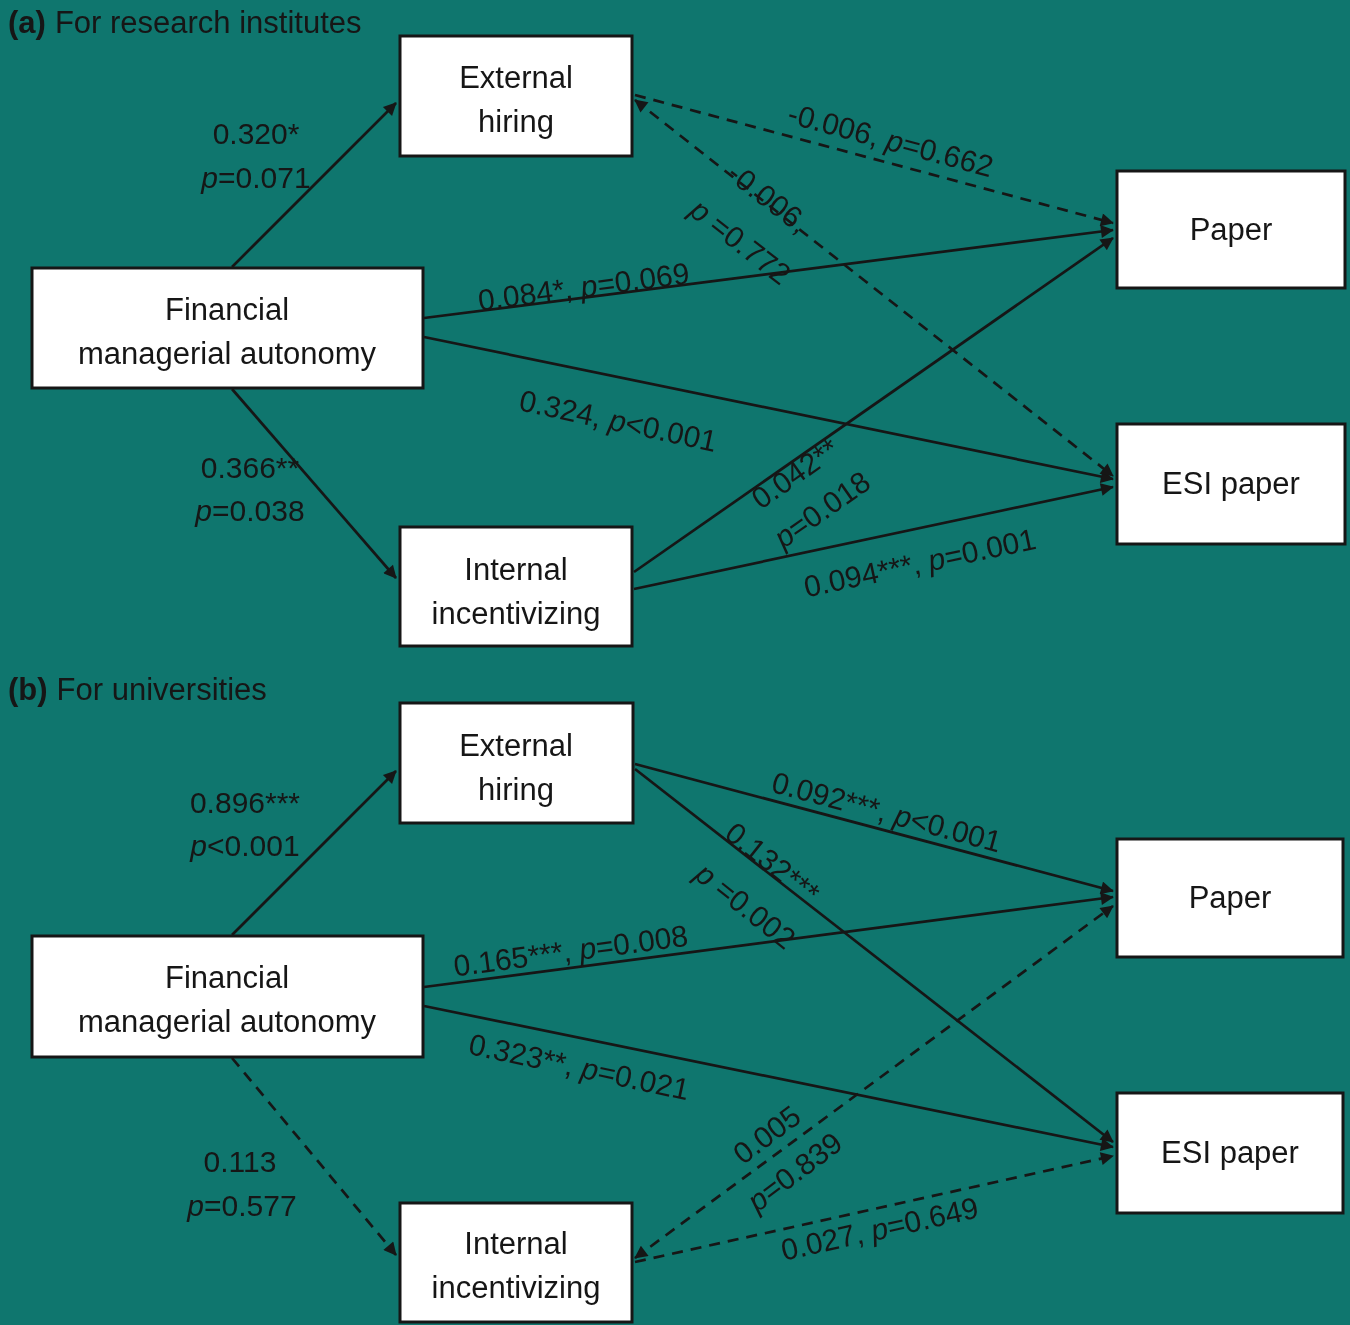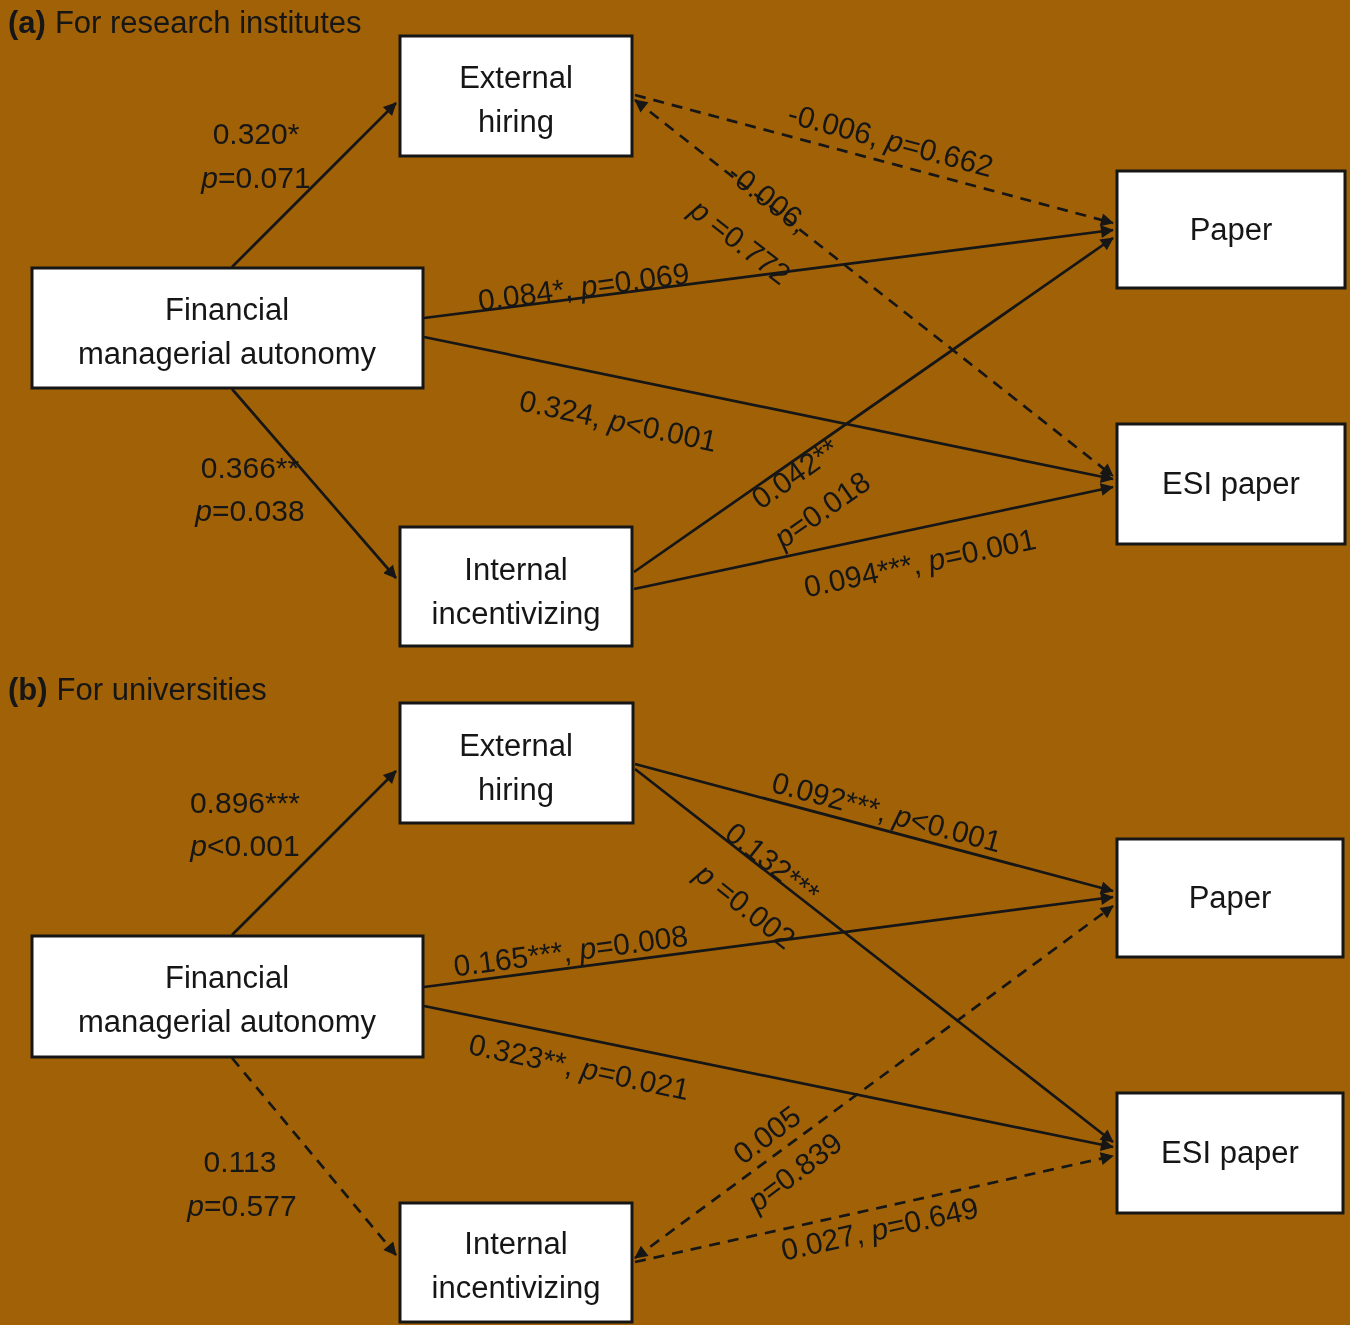--- a/index.html
+++ b/index.html
@@ -1,16 +1,16 @@
 <!DOCTYPE html>
 <html><head>
 <meta charset="utf-8">
 <style>
   html,body{margin:0;padding:0;background:#ffffff;}
-  .stage{width:1350px;height:1325px;position:relative;background:#a16207;}
+  .stage{width:1350px;height:1325px;position:relative;background:#0f766e;}
   svg text{font-family:"Liberation Sans",sans-serif;fill:#161616;}
   .panel-title{font-size:31px;}
   .bold{font-weight:700;}
   .node-label{font-size:31px;text-anchor:middle;}
   .edge-label{font-size:30px;text-anchor:middle;}
   .ip{font-style:italic;}
   .node-box{fill:#ffffff;stroke:#161616;stroke-width:3;}
   .edge{stroke:#161616;stroke-width:2.7;fill:none;}
   .dashed{stroke-dasharray:11 8;}
 </style>

